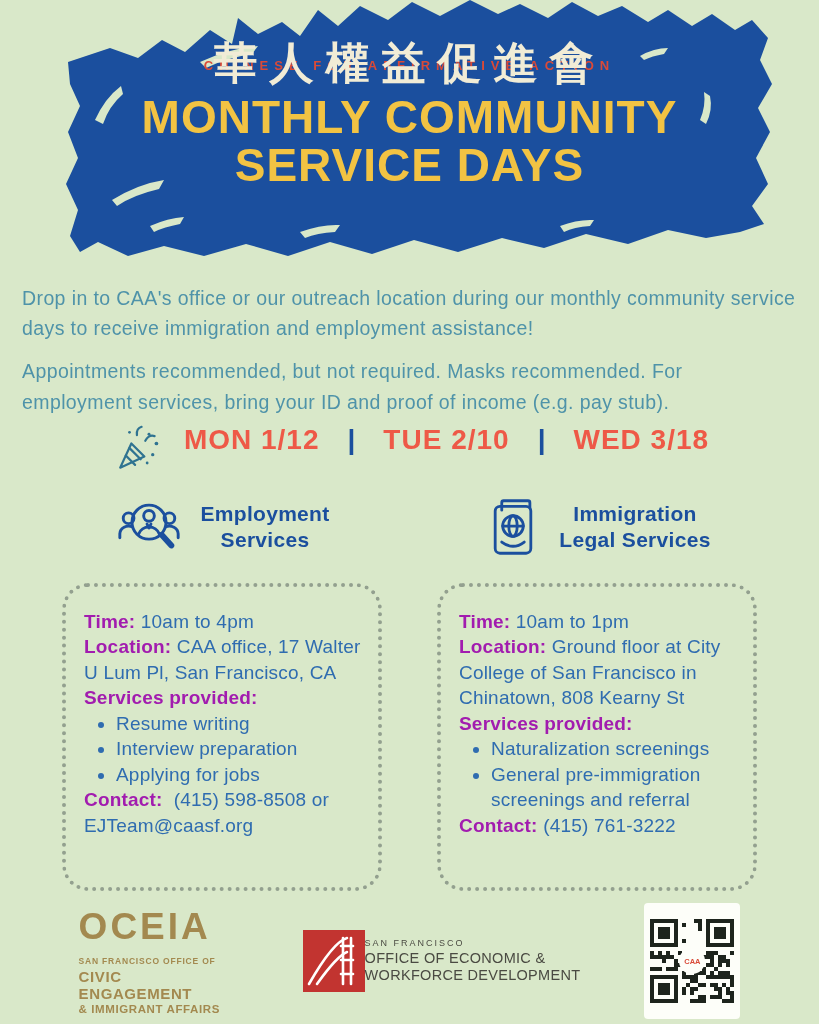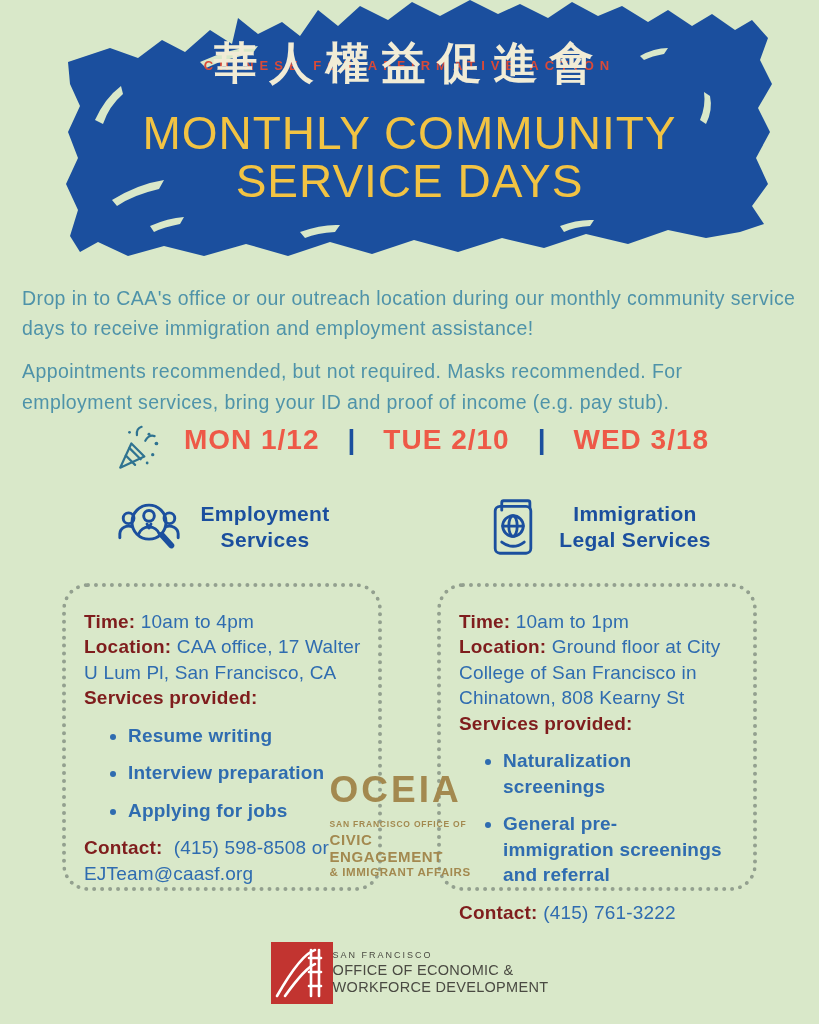--- a/index.html
+++ b/index.html
@@ -15,22 +15,22 @@
   .org-line{position:relative; margin-top:34px; height:58px;}
   .org-red{
     position:absolute; left:0; right:0; top:24px;
     color:#d94a38; font-size:13px; font-weight:bold; letter-spacing:6px; z-index:1;
   }
   .org-cn{
     position:relative; z-index:2; color:#f1ecd6; font-size:44px; font-weight:bold;
     letter-spacing:12px; line-height:58px;
   }
   .main-title{
-    color:#f2c343; font-weight:400; font-size:46px; line-height:1.04;
-    letter-spacing:1px; margin-top:18px;
+    color:#f2c343; font-weight:700; font-size:46px; line-height:1.04;
+    letter-spacing:1px; margin-top:2px;
   }
   
   .intro{position:absolute; top:283px; left:0; width:819px; }
   .intro p{
     margin:0 auto 13px auto; max-width:775px;
     color:#4f93a9; font-size:19.5px; line-height:1.55; letter-spacing:.4px;
   }
   
   .dates{
     position:absolute; top:424px; left:0; width:819px;
@@ -52,40 +52,40 @@
   }
   .col-title{
     color:#1b4f9e; font-weight:800; font-size:21px; line-height:1.25; text-align:center;
     letter-spacing:.3px;
   }
   .info-box{
     border:4px dotted #93a08f; border-radius:26px;
     height:268px; padding:22px 14px 10px 18px; box-sizing:content-box;
     color:#2f6cb0; font-size:19px; line-height:1.34; letter-spacing:.2px;
   }
-  .info-box b{color:#7f1d1d; font-weight:800;margin-top:36px;}
+  .info-box b{color:#a21caf; font-weight:800;margin-top:36px;}
   .info-box ul{margin:0; padding:0 0 0 32px;}
-  .info-box li{margin:12px;font-weight:bold;}
+  .info-box li{margin:0;}
   
   .footer{
     position:absolute; top:905px; left:0; width:819px; height:112px;
-    display:flex; align-items:center; justify-content:center; gap:64px;flex-direction:column;
+    display:flex; align-items:center; justify-content:center; gap:64px;
   }
   .oceia{color:#a3894f; text-align:left; width:160px;}
   .oceia .big{font-size:37px; font-weight:800; letter-spacing:3px; line-height:1;}
   .oceia .s1{font-size:8.5px; font-weight:bold; letter-spacing:.8px; margin-top:11px;}
   .oceia .s2{font-size:15px; font-weight:800; letter-spacing:.6px; margin-top:2px;}
   .oceia .s3{font-size:11.5px; font-weight:800; letter-spacing:.6px; margin-top:1px;}
   .oewd{display:flex; align-items:center; }
   .oewd-sq{width:62px; height:62px; background:#c23430; flex:0 0 auto;}
   .oewd-txt{color:#4a4a42;}
   .oewd-txt .t1{font-size:9px; letter-spacing:2px; margin-bottom:2px;}
   .oewd-txt .t2,.oewd-txt .t3{font-size:14.5px; letter-spacing:.3px; line-height:1.15;}
   .qr{
-    position:relative; width:96px; height:96px; background:#fdfef9; border-radius:4px;
+    position:relative; width:96px; height:116px; background:#fdfef9; border-radius:4px;
     display:flex; align-items:center; justify-content:center;
   }
   .qr-center{
     position:absolute; left:50%; top:50%; transform:translate(-50%,-50%);
     width:26px; height:26px; border-radius:50%; background:#fdfef9;
     display:flex; align-items:center; justify-content:center;
     color:#d94a38; font-size:7.5px; font-weight:800;
   }
 </style>
 </head>

